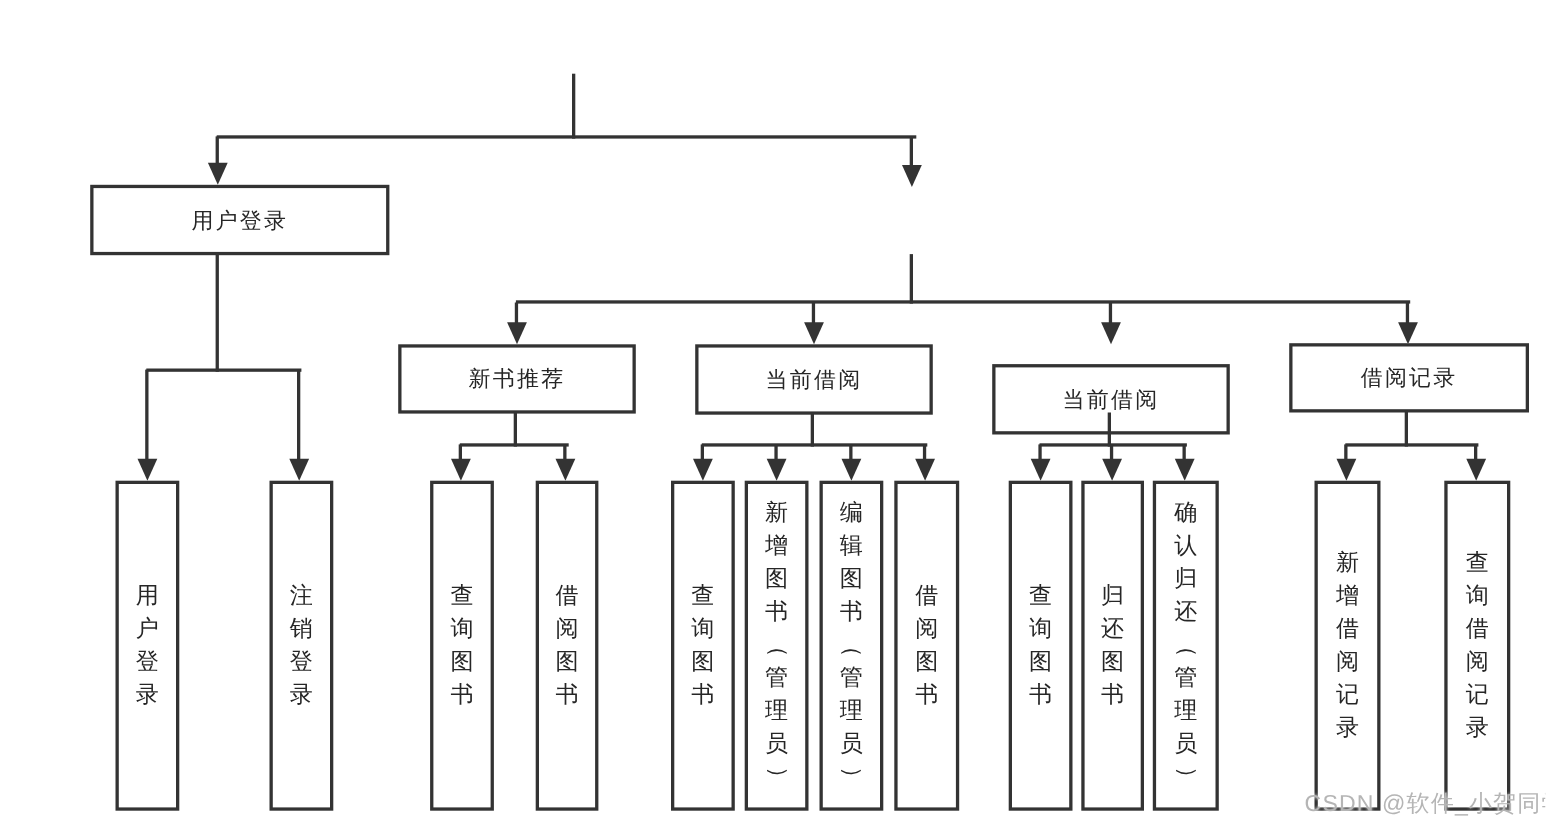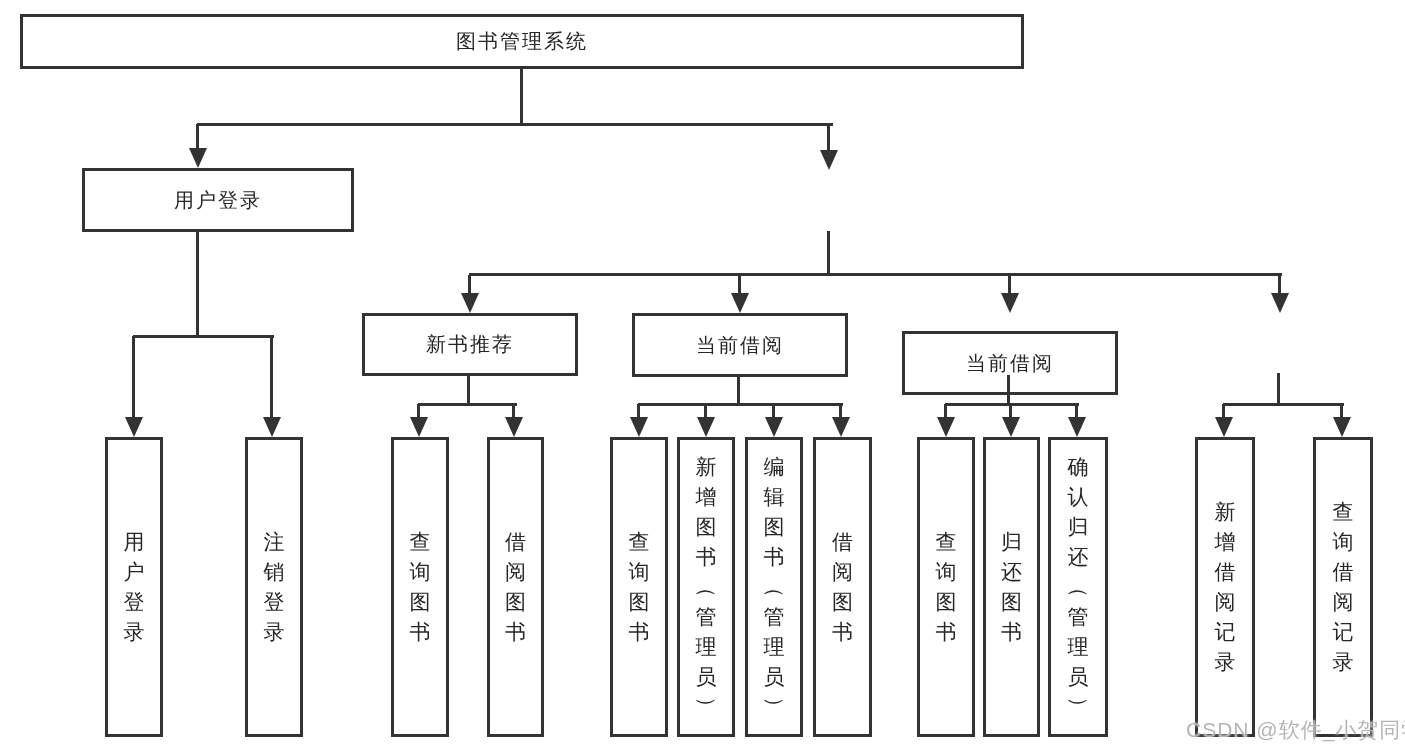--- a/index.html
+++ b/index.html
@@ -41,23 +41,20 @@
   .watermark{
     position:absolute;left:1186px;top:716px;font-size:21px;color:var(--wm);
     letter-spacing:1px;white-space:nowrap;text-shadow:0 0 3px #ffffff;z-index:5;
   }
 </style>
 </head>
 <body>
 
 <div class="canvas">
 
-  <div class="box hbox" style="left:20px;top:14px;width:1004px;height:55px">
-    <span class="lbl">图书管理系统</span>
-  </div>
 
   <div class="line" style="left:520px;top:67px;width:3px;height:59px"></div>
   <div class="line" style="left:197px;top:123px;width:636px;height:3px"></div>
   <div class="varrow" style="left:189px;top:124px;height:44px"></div>
   <div class="varrow" style="left:820px;top:124px;height:46px"></div>
 
   <div class="box hbox" style="left:82px;top:168px;width:272px;height:64px">
     <span class="lbl">用户登录</span>
   </div>
 
@@ -74,20 +71,23 @@
   <div class="varrow" style="left:1271px;top:275px;height:38px"></div>
 
   <div class="box hbox" style="left:362px;top:313px;width:216px;height:63px">
     <span class="lbl">新书推荐</span>
   </div>
   <div class="box hbox" style="left:632px;top:313px;width:216px;height:64px">
     <span class="lbl">当前借阅</span>
   </div>
   <div class="box hbox" style="left:902px;top:331px;width:216px;height:64px">
     <span class="lbl">当前借阅</span>
+  </div>
+  <div class="box hbox" style="left:1172px;top:312px;width:218px;height:63px">
+    <span class="lbl">借阅记录</span>
   </div>
 
   <div class="line" style="left:467px;top:374px;width:3px;height:32px"></div>
   <div class="line" style="left:418px;top:403px;width:99px;height:3px"></div>
   <div class="varrow" style="left:410px;top:404px;height:33px"></div>
   <div class="varrow" style="left:505px;top:404px;height:33px"></div>
 
   <div class="line" style="left:737px;top:375px;width:3px;height:31px"></div>
   <div class="line" style="left:638px;top:403px;width:205px;height:3px"></div>
   <div class="varrow" style="left:630px;top:404px;height:33px"></div>

